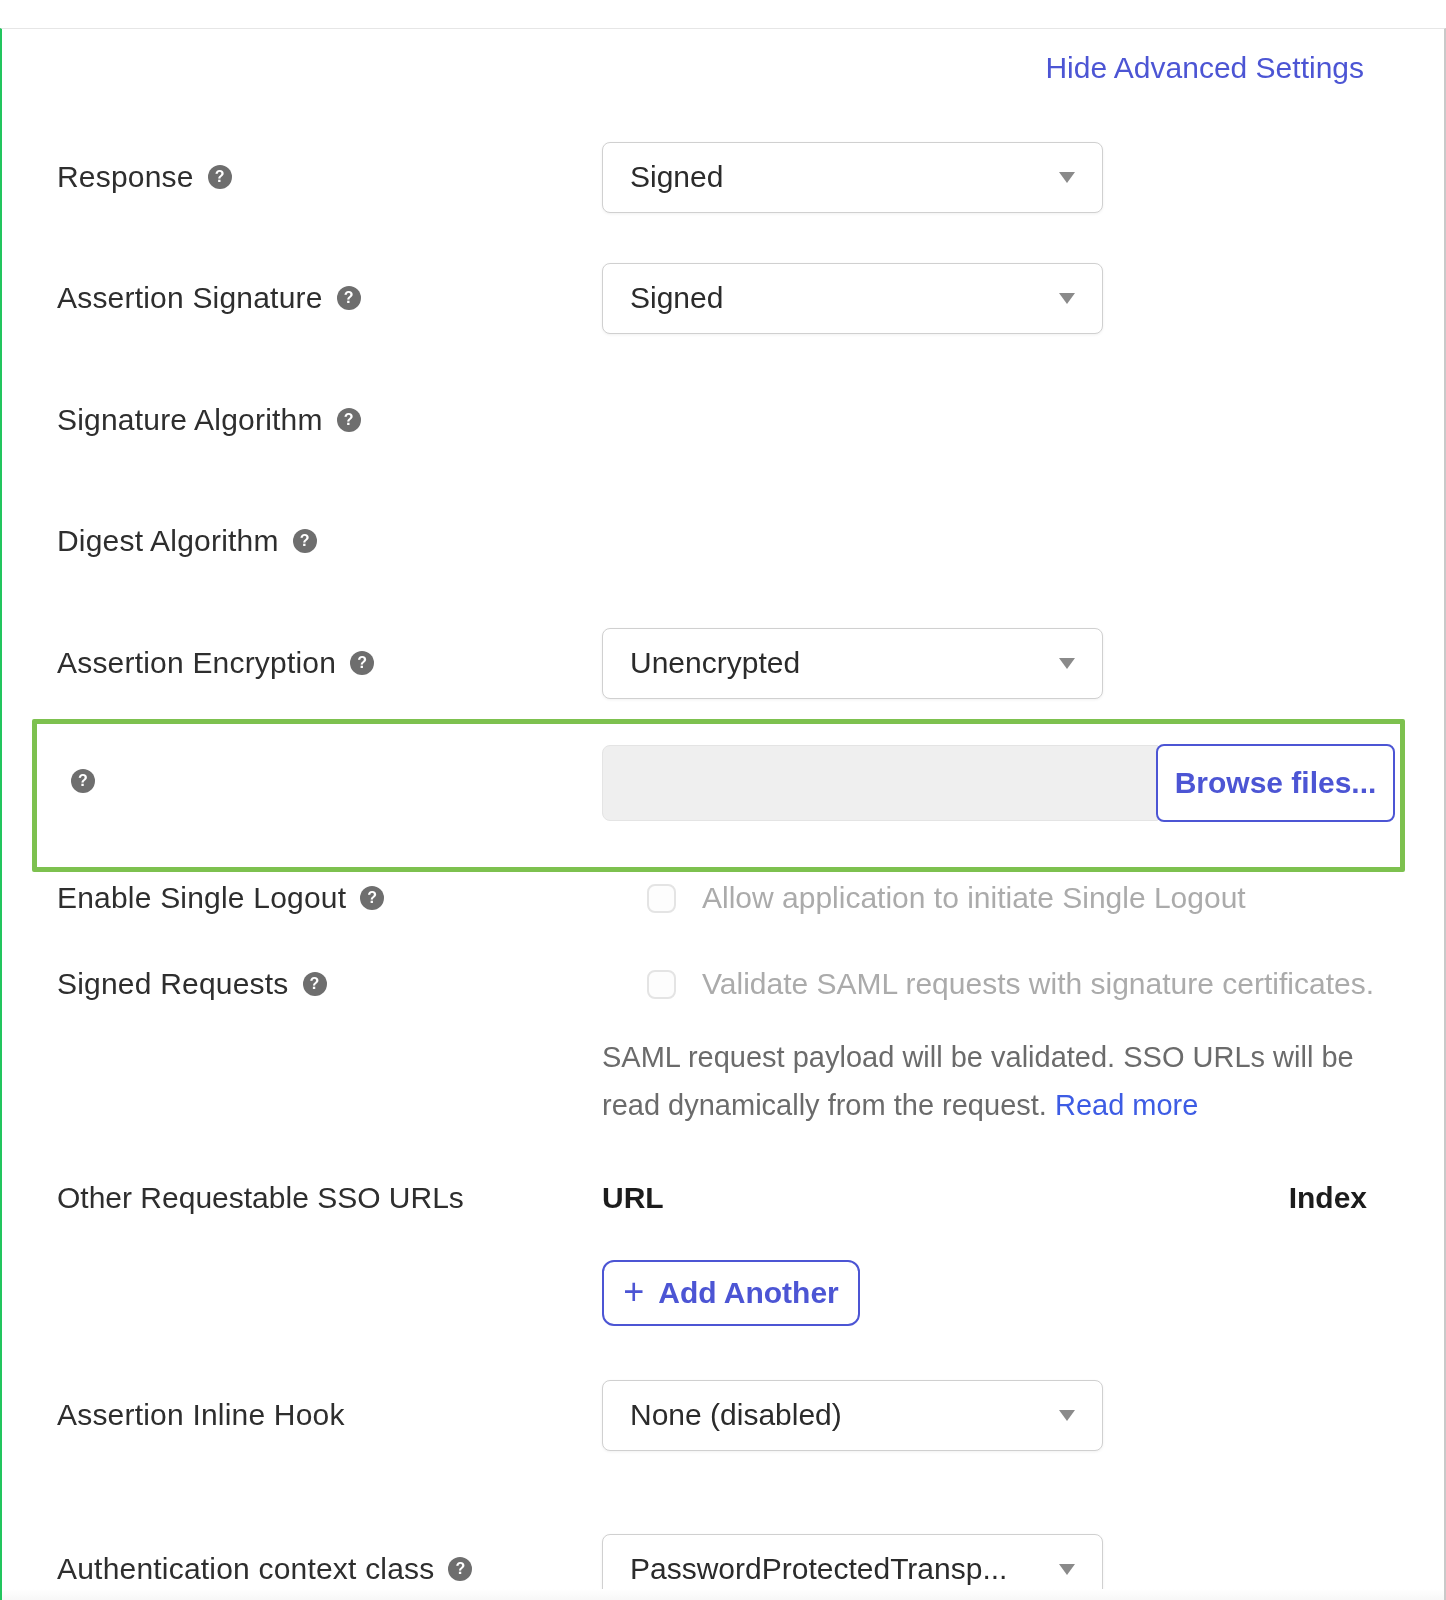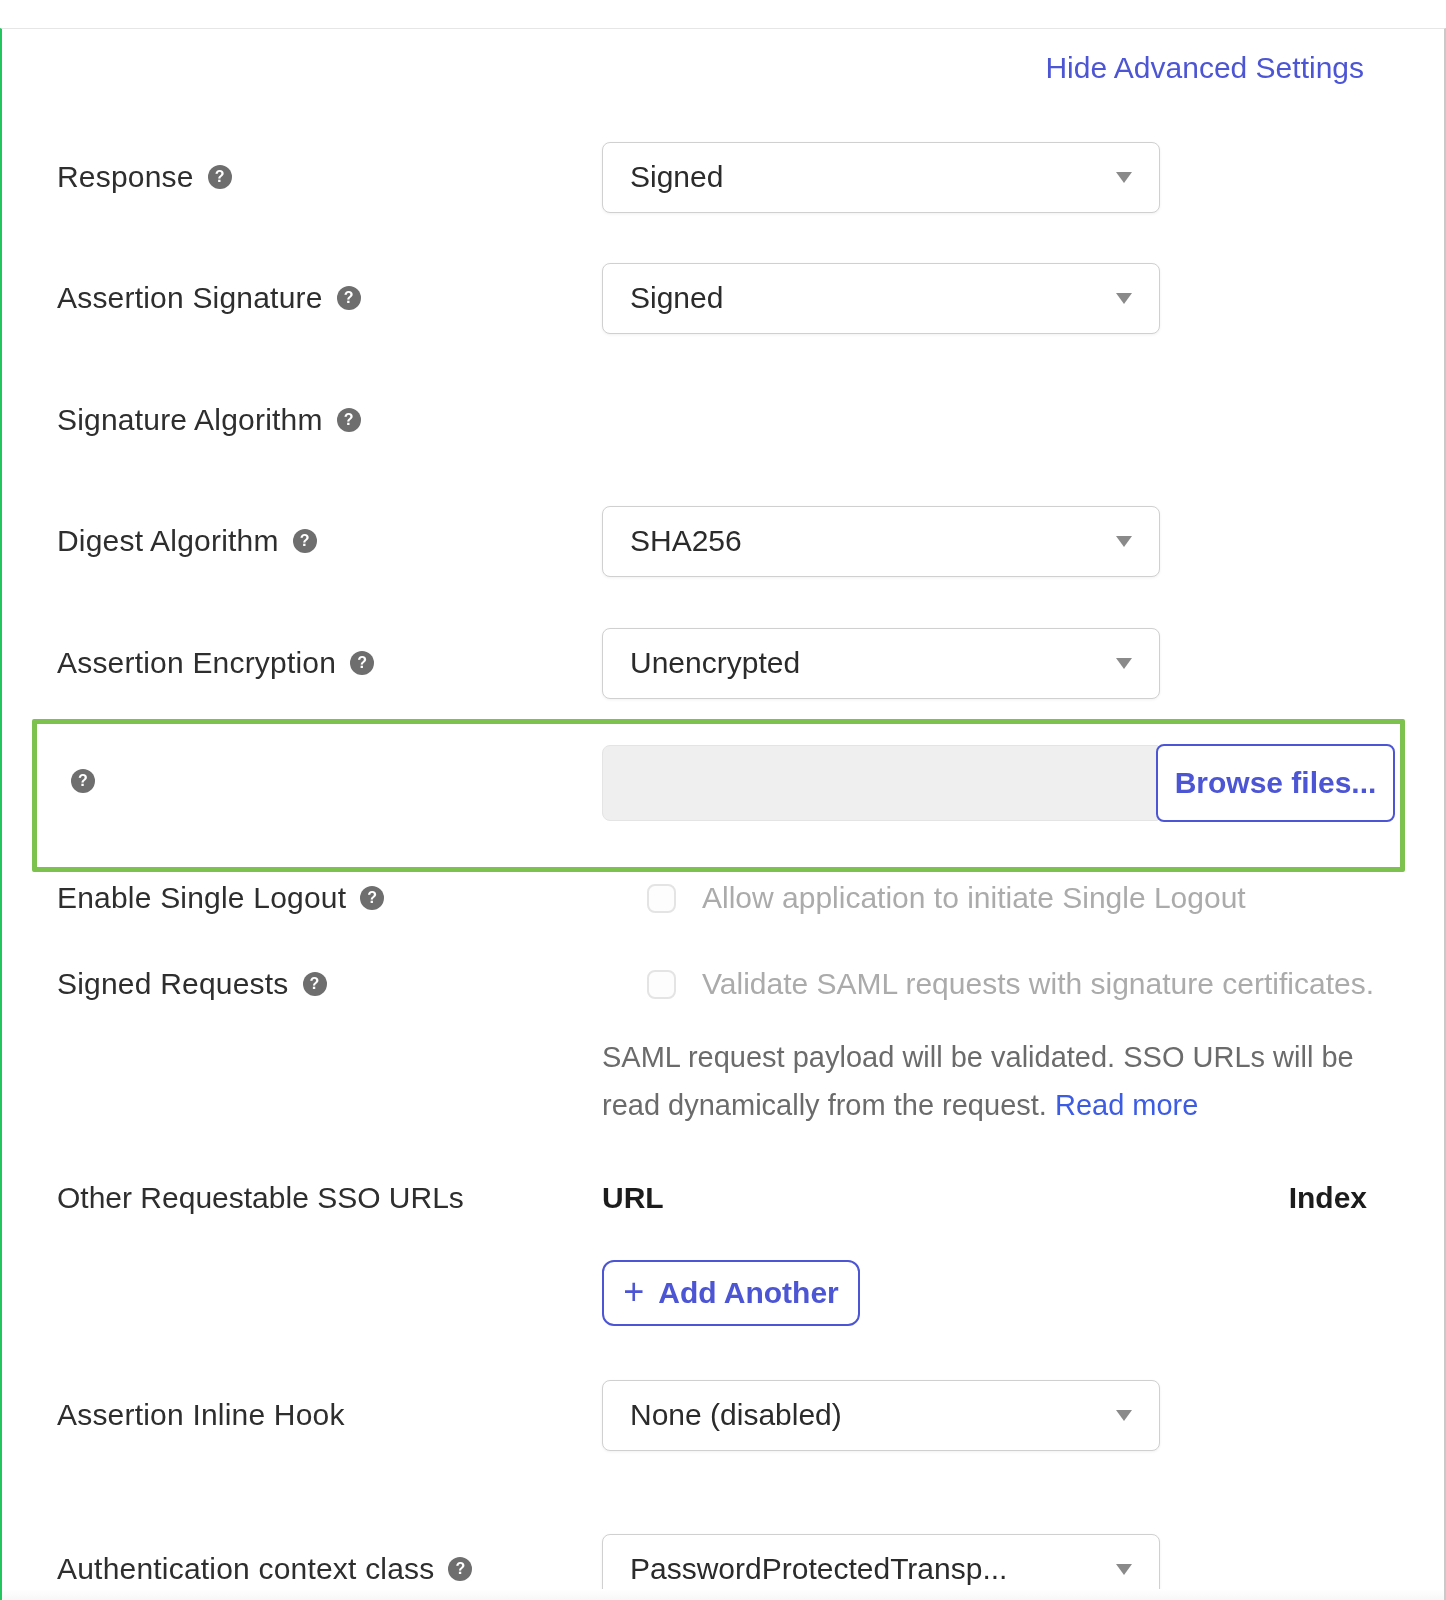--- a/index.html
+++ b/index.html
@@ -63,21 +63,21 @@
     display: inline-flex;
     align-items: center;
     justify-content: center;
     margin-left: 14px;
     flex: none;
     cursor: pointer;
   }
 
   .select {
     position: relative;
-    width: 558px;
+    width: 501px;
     height: 71px;
     box-sizing: border-box;
     background: #ffffff;
     border: 1px solid #d0d0d0;
     border-radius: 8px;
     box-shadow: 0 1px 3px rgba(0,0,0,0.06);
     display: flex;
     align-items: center;
     padding-left: 27px;
     cursor: pointer;
@@ -282,24 +282,20 @@
       <span class="field-label">Signature Algorithm</span>
       <span class="help">?</span>
     </div>
   </div>
 
   <div class="form-row" style="top:476px">
     <div class="label-cell">
       <span class="field-label">Digest Algorithm</span>
       <span class="help">?</span>
     </div>
-    <div class="select">
-      <span class="select-value">SHA256</span>
-      <span class="caret"></span>
-    </div>
   </div>
 
   <div class="form-row" style="top:598px">
     <div class="label-cell">
       <span class="field-label">Assertion Encryption</span>
       <span class="help">?</span>
     </div>
     <div class="select">
       <span class="select-value">Unencrypted</span>
       <span class="caret"></span>

